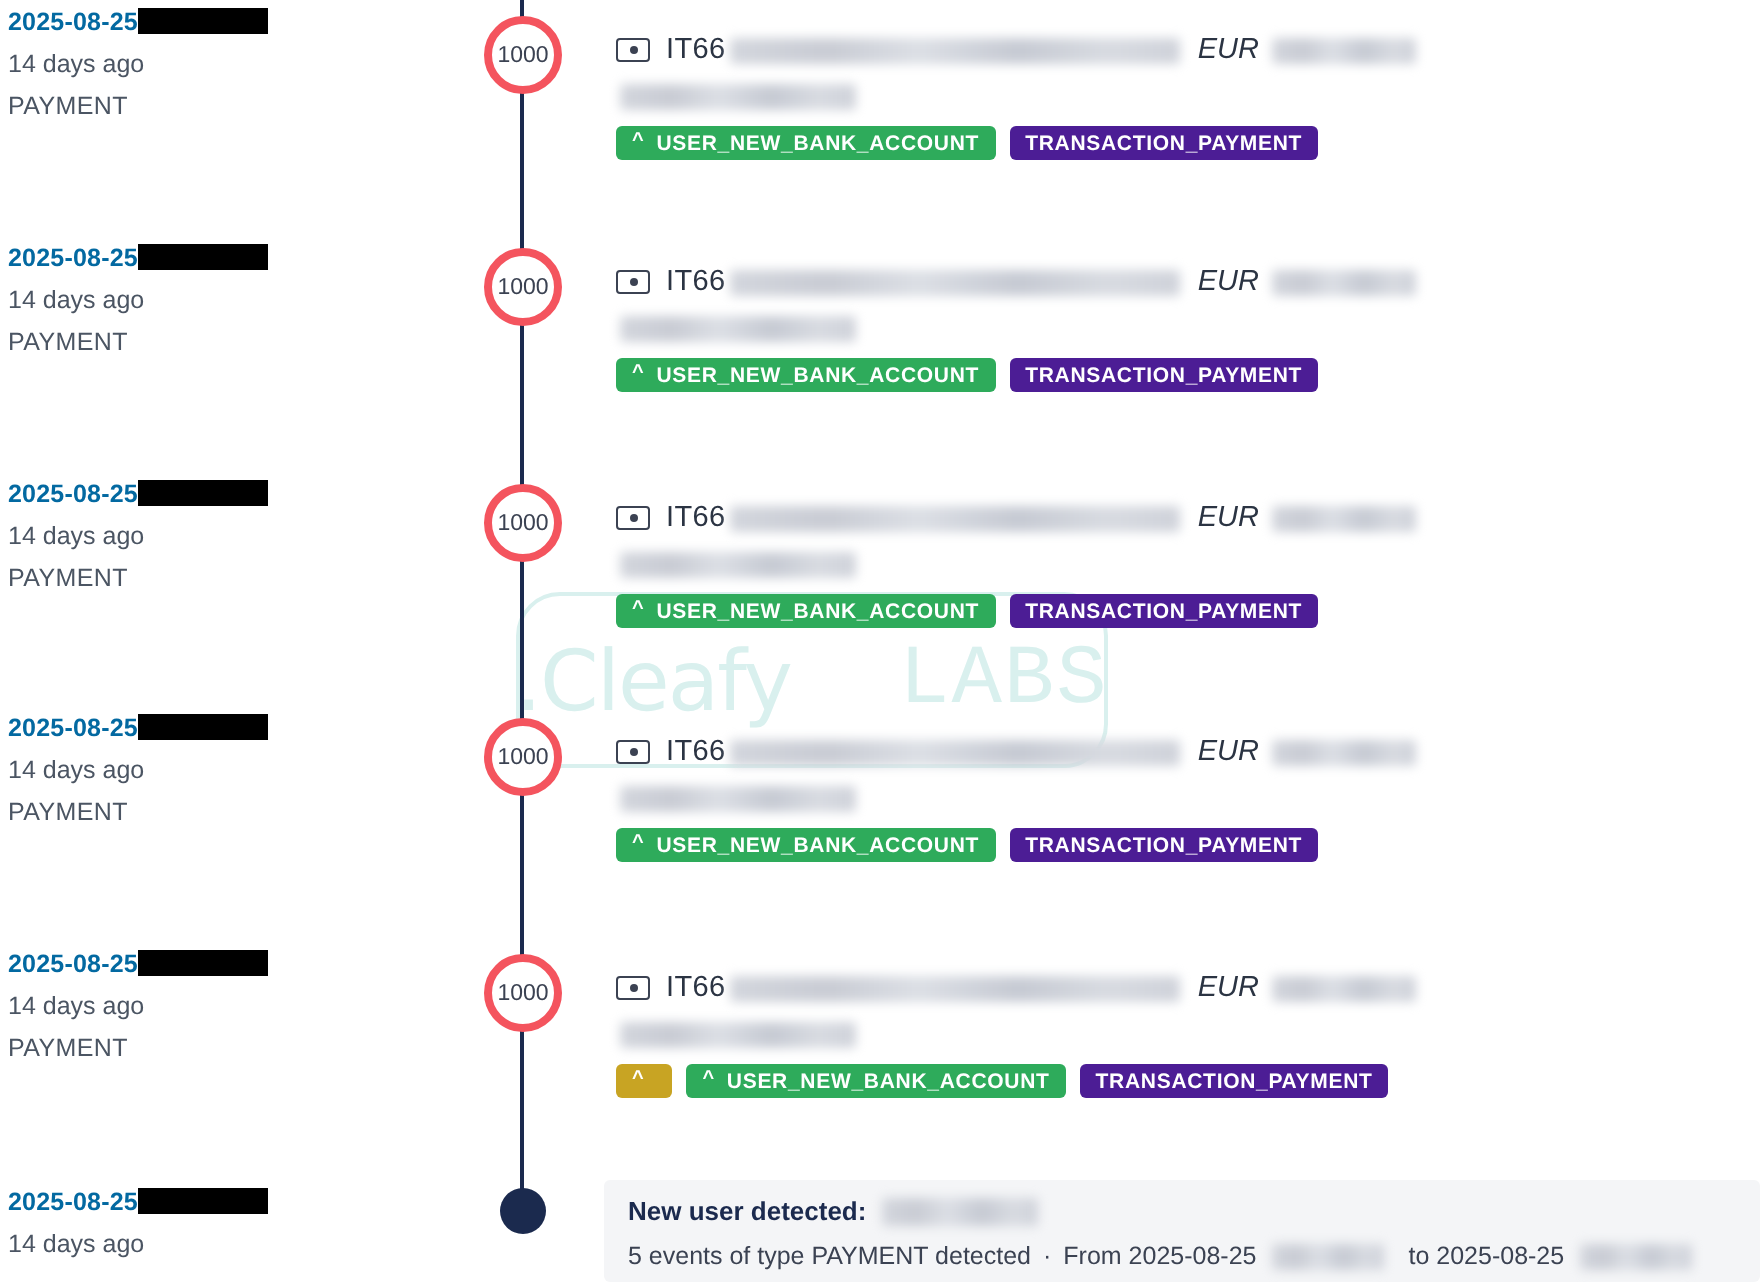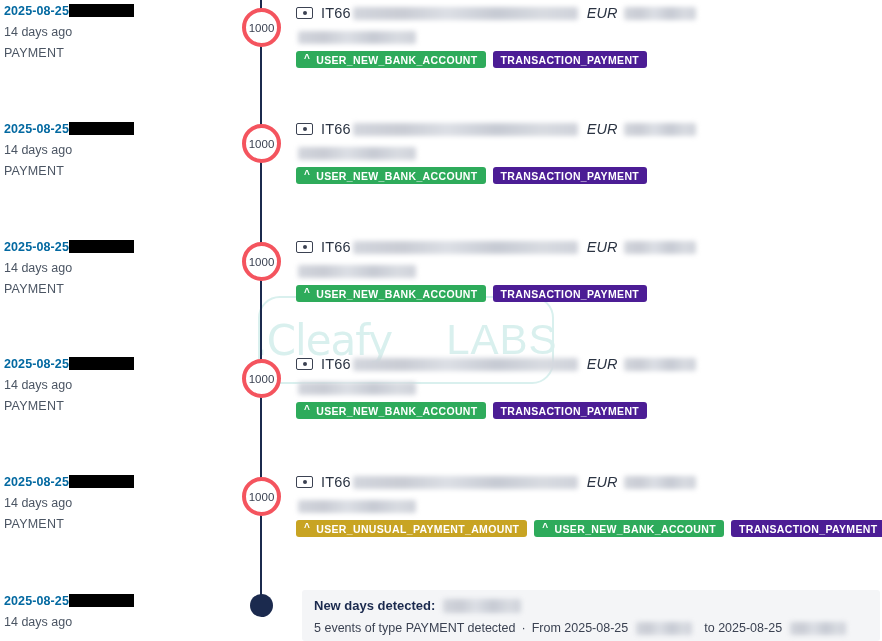--- a/index.html
+++ b/index.html
@@ -43,21 +43,21 @@
   }
   .wm-div {
     width: 2px;
     height: 58px;
     background: #d9f0ee;
   }
   .wm-right {
     font-size: 42px;
     letter-spacing: 1px;
     color: #d9f0ee;
-    font-family: Liberation Sans, sans-serif;
+    font-family: Liberation Mono, monospace;
     padding-left: 36px;
   }
 
   
   .spine {
     position: absolute;
     left: 260px;
     top: 0px;
     width: 2px;
     height: 607px;
@@ -135,22 +135,23 @@
     width: 23px;
     height: 23px;
     border-radius: 50%;
     background: #1b2a4e;
     z-index: 4;
   }
 
   
   .content {
     position: absolute;
-    left: 296px;
+    left: 308px;
     width: 570px;
+    margin-top: 12px;
   }
   .line1 {
     display: flex;
     align-items: center;
     gap: 0px;
     height: 18px;
   }
   .money-icon {
     width: 17px;
     height: 12px;
@@ -418,21 +419,20 @@
         <span class="blur-chip" style="width:225px;"></span>
         <span class="cur">EUR</span>
         <span class="blur-chip" style="width:72px;"></span>
       </div>
       <div class="line2">
         <span class="blur-chip" style="width:118px;"></span>
       </div>
       <div class="badges">
         <span class="badge gold">
           <span class="chev">^</span>
-          <span>USER_UNUSUAL_PAYMENT_AMOUNT</span>
         </span>
         <span class="badge green">
           <span class="chev">^</span>
           <span>USER_NEW_BANK_ACCOUNT</span>
         </span>
         <span class="badge purple">
           <span>TRANSACTION_PAYMENT</span>
         </span>
       </div>
     </div>
@@ -443,21 +443,21 @@
       <div class="meta-date">
         <span>2025-08-25</span><span class="redact" style="width:65px;"></span>
       </div>
       <div class="meta-ago">14 days ago</div>
     </div>
     <div class="enddot" style="top:4px;"></div>
   </div>
 
   <div class="card">
     <div class="card-title">
-      <span>New days detected:</span>
+      <span>New user detected:</span>
       <span class="blur-chip" style="width:78px;height:14px;margin-left:8px;"></span>
     </div>
     <div class="card-sub">
       <span>5 events of type PAYMENT detected</span>
       <span style="margin:0 6px;">·</span>
       <span>From 2025-08-25</span>
       <span class="blur-chip" style="width:56px;margin-left:8px;"></span>
       <span style="margin-left:10px;">to 2025-08-25</span>
       <span class="blur-chip" style="width:56px;margin-left:8px;"></span>
     </div>

